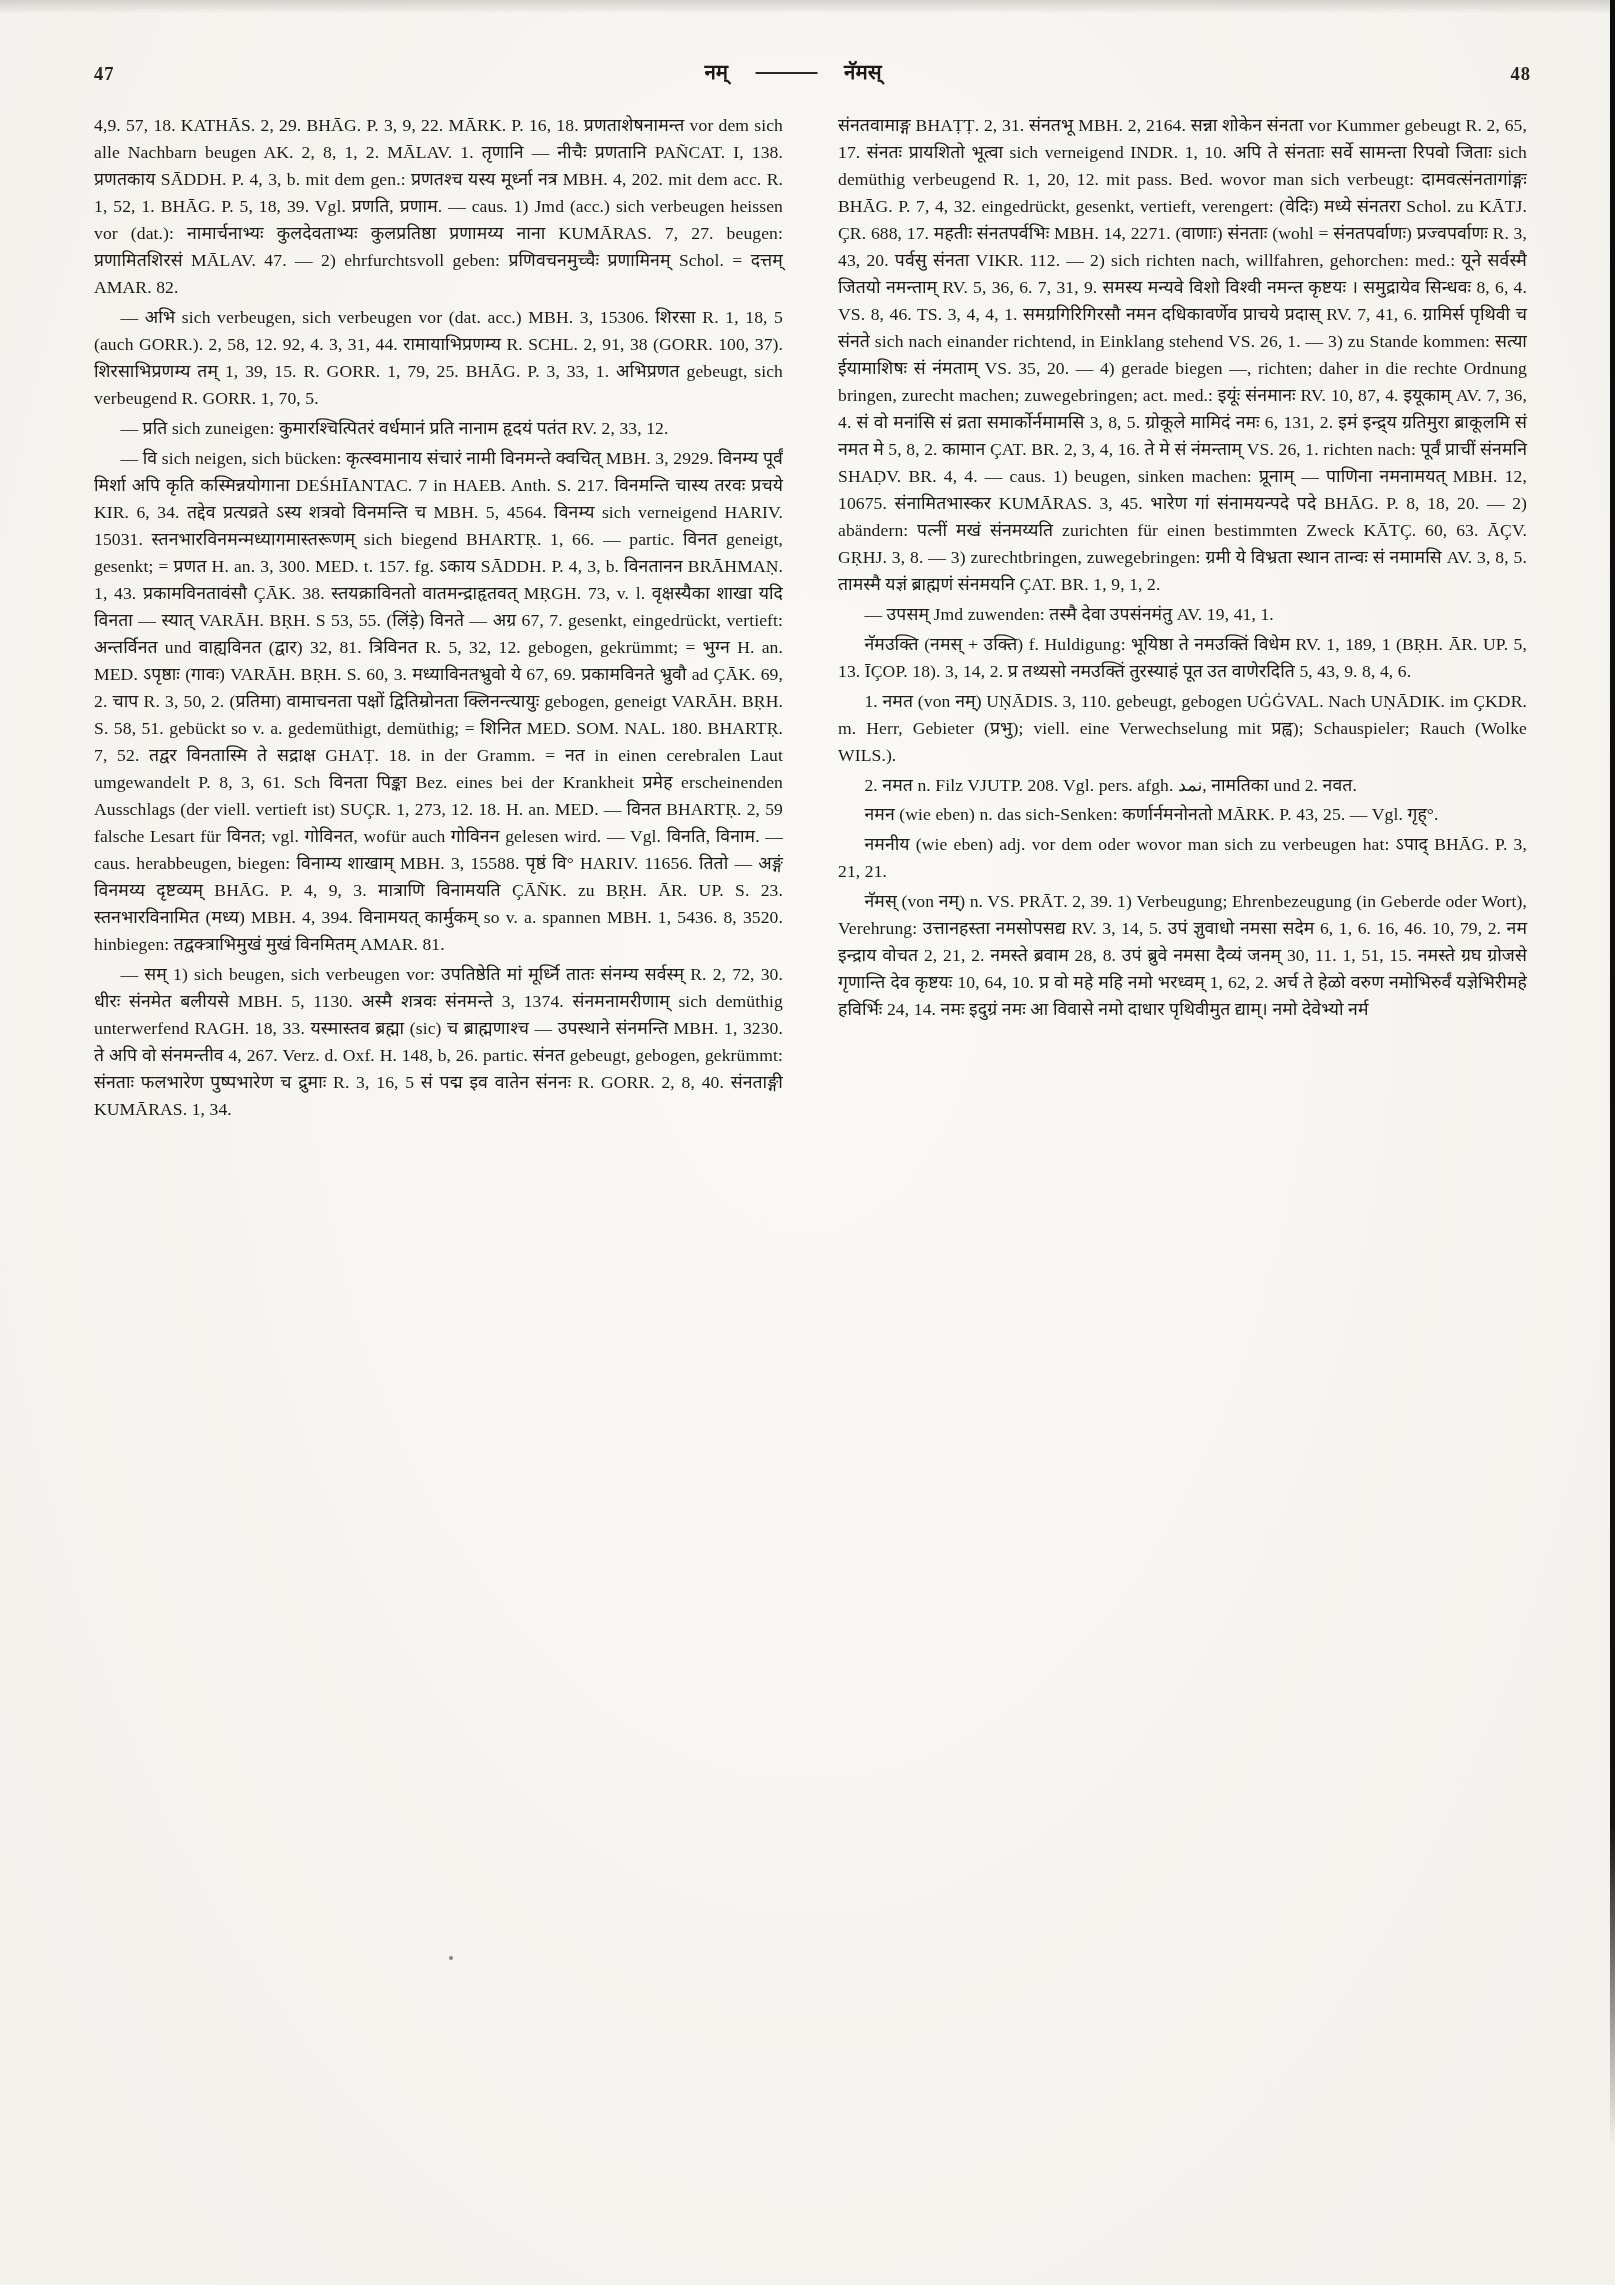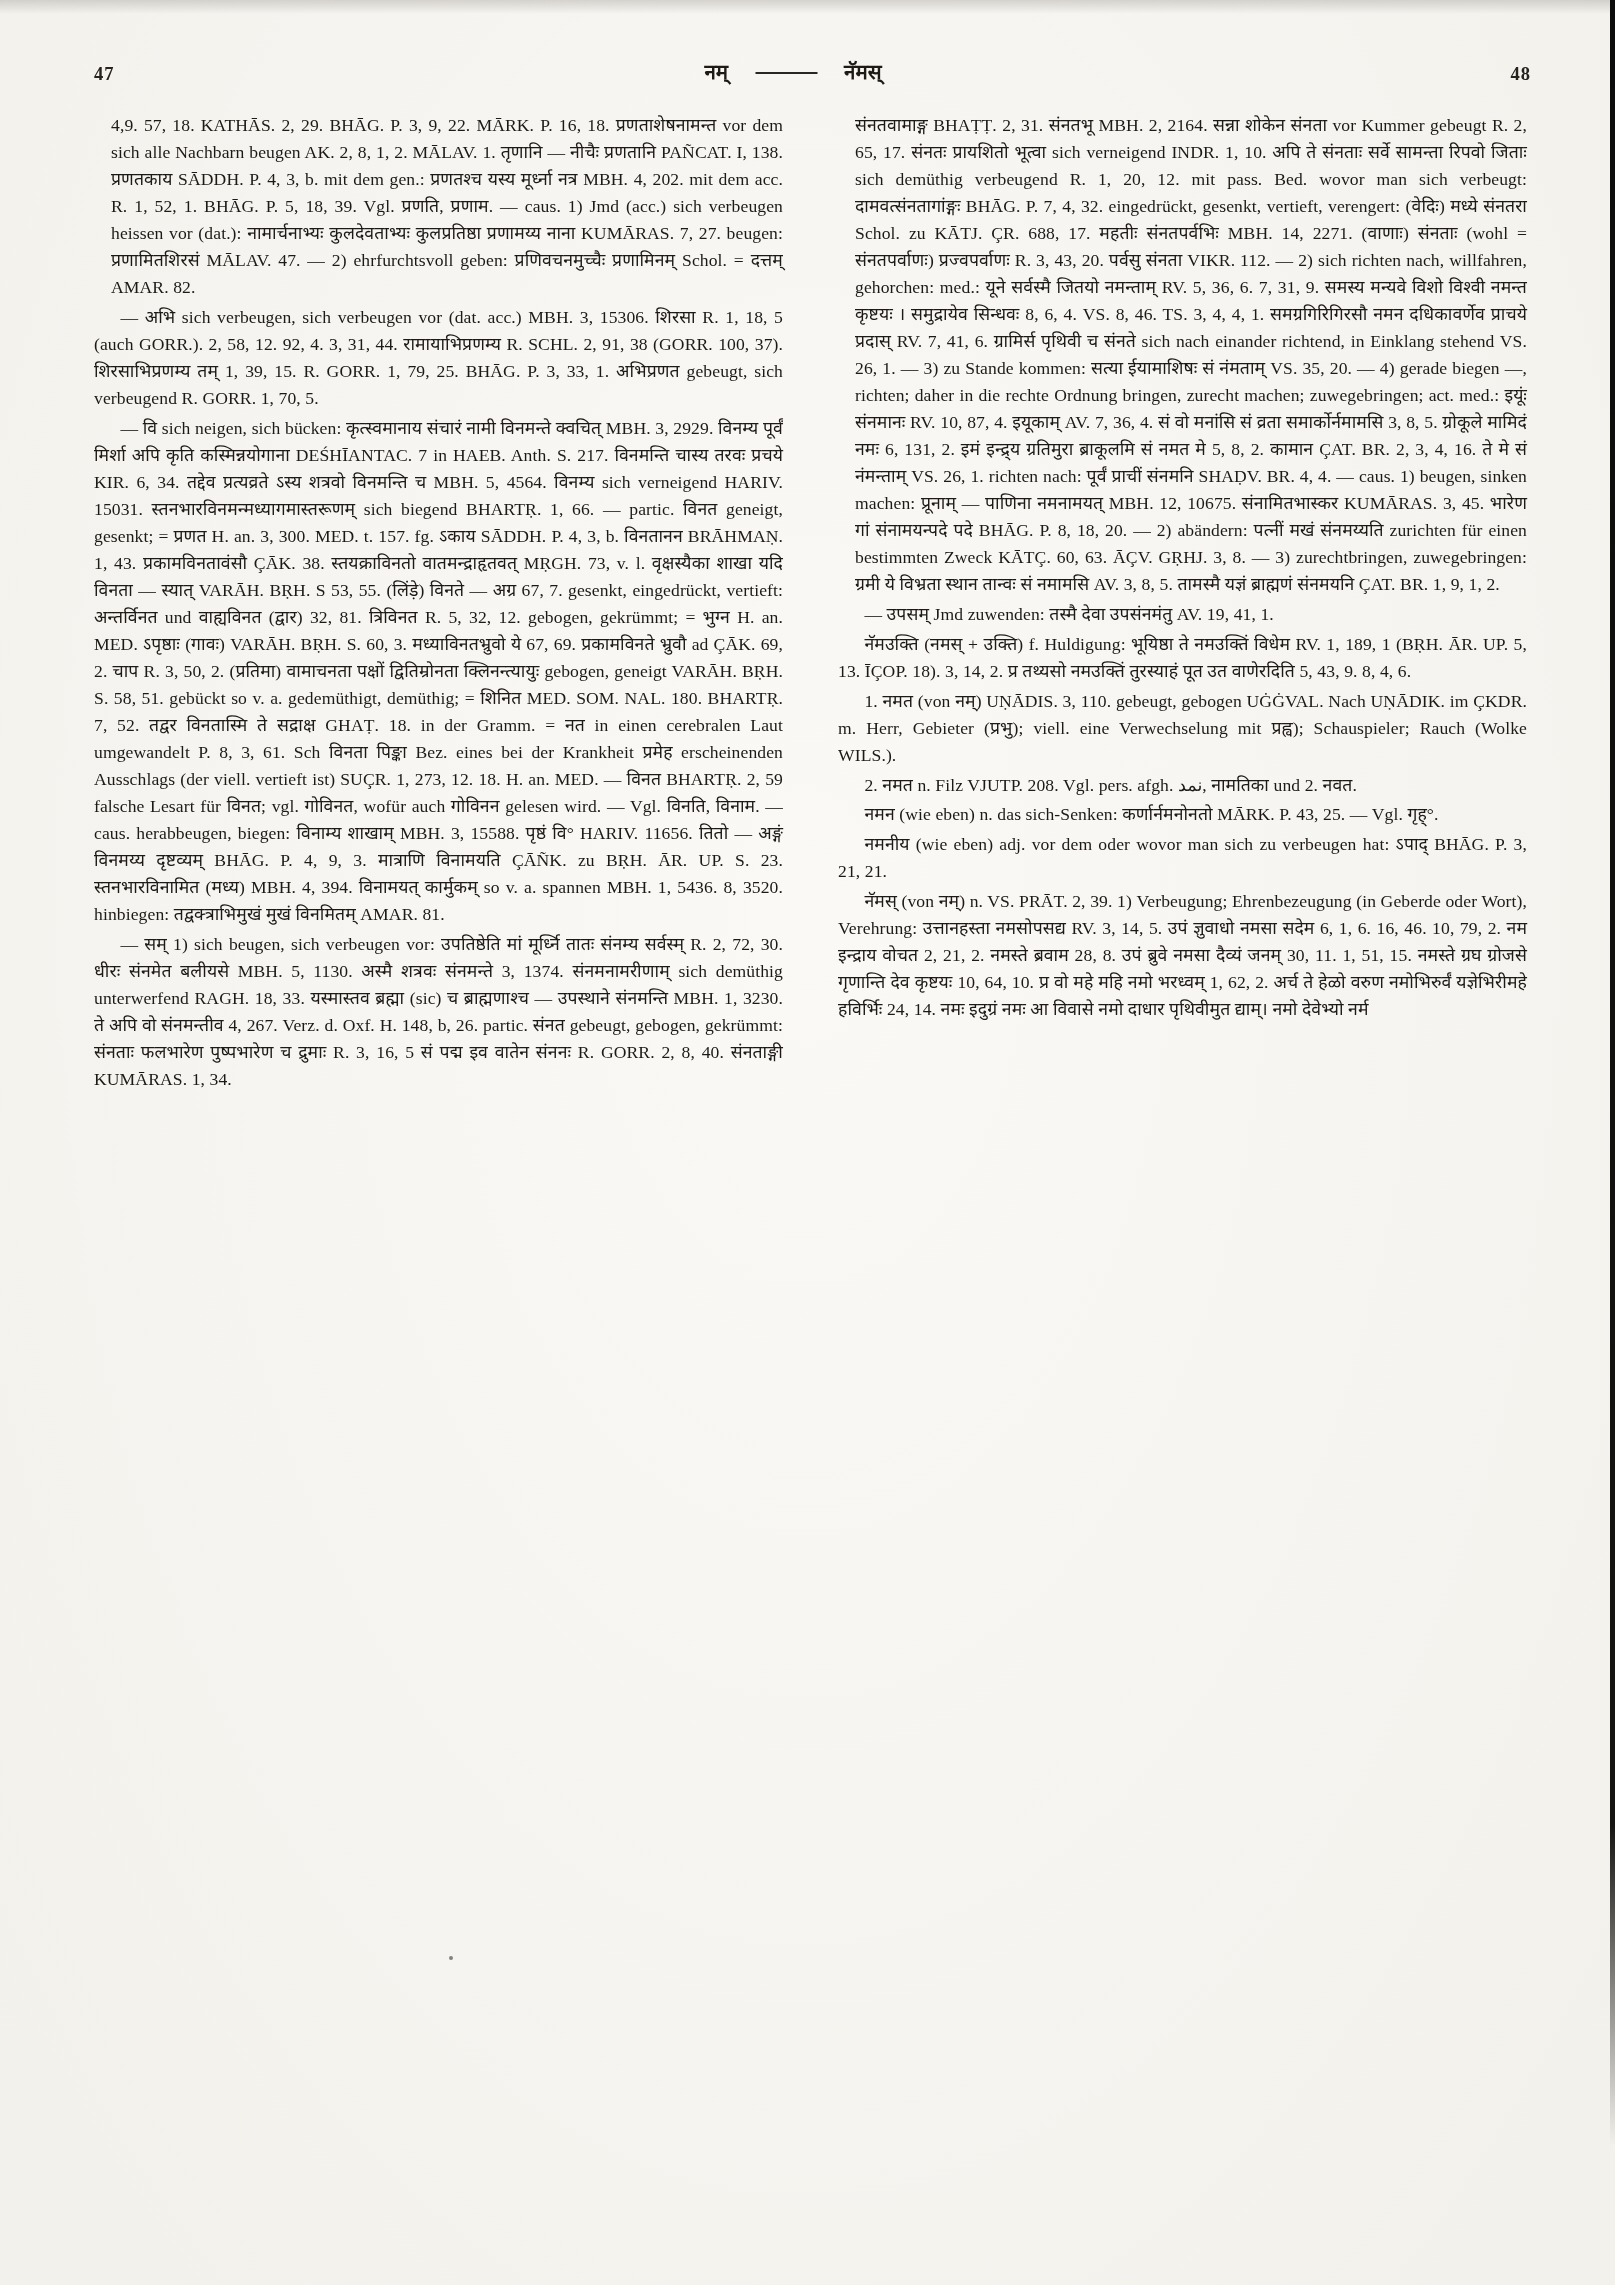--- a/index.html
+++ b/index.html
@@ -60,21 +60,21 @@
     width:689px;
     min-height:1833px;
     text-align:justify;
     font-size:17.6px;
     line-height:27px;
     letter-spacing:0.1px;
   }
   .para{
     margin:0 0 2.9px 0;
   }
-  .para.flush{ text-indent:0;margin-left:17px; }
+  .para.flush{ text-indent:0; }
   .para.entry{ text-indent:1.5em; }
   .scan-edge{
     position:absolute;
     top:0;right:0;
     width:4.9px;height:2146px;
     background:linear-gradient(to bottom,#0c0c0c 0%,#161412 85%,rgba(20,18,16,0) 100%);
   }
   .scan-corner{
     position:absolute;
     top:0;left:0;
@@ -102,20 +102,21 @@
       <span class="head-rule"></span>
       <span>नॅमस्</span>
     </span>
     <span class="pgnum">48</span>
   </div>
 
   <div class="columns">
     <div class="col">
         <p class="para flush">4,9. 57, 18. KATHĀS. 2, 29. BHĀG. P. 3, 9, 22. MĀRK. P. 16, 18. प्रणताशेषनामन्त vor dem sich alle Nachbarn beugen AK. 2, 8, 1, 2. MĀLAV. 1. तृणानि — नीचैः प्रणतानि PAÑCAT. I, 138. प्रणतकाय SĀDDH. P. 4, 3, b. mit dem gen.: प्रणतश्च यस्य मूर्ध्ना नत्र MBH. 4, 202. mit dem acc. R. 1, 52, 1. BHĀG. P. 5, 18, 39. Vgl. प्रणति, प्रणाम. — caus. 1) Jmd (acc.) sich verbeugen heissen vor (dat.): नामार्चनाभ्यः कुलदेवताभ्यः कुलप्रतिष्ठा प्रणामय्य नाना KUMĀRAS. 7, 27. beugen: प्रणामितशिरसं MĀLAV. 47. — 2) ehrfurchtsvoll geben: प्रणिवचनमुच्चैः प्रणामिनम् Schol. = दत्तम् AMAR. 82.</p>
         <p class="para entry">— अभि sich verbeugen, sich verbeugen vor (dat. acc.) MBH. 3, 15306. शिरसा R. 1, 18, 5 (auch GORR.). 2, 58, 12. 92, 4. 3, 31, 44. रामायाभिप्रणम्य R. SCHL. 2, 91, 38 (GORR. 100, 37). शिरसाभिप्रणम्य तम् 1, 39, 15. R. GORR. 1, 79, 25. BHĀG. P. 3, 33, 1. अभिप्रणत gebeugt, sich verbeugend R. GORR. 1, 70, 5.</p>
+        <p class="para entry">— प्रति sich zuneigen: कुमारश्चित्पितरं वर्धमानं प्रति नानाम हृदयं पतंत RV. 2, 33, 12.</p>
         <p class="para entry">— वि sich neigen, sich bücken: कृत्स्वमानाय संचारं नामी विनमन्ते क्वचित् MBH. 3, 2929. विनम्य पूर्वं मिर्शा अपि कृति कस्मिन्नयोगाना DEŚHĪANTAC. 7 in HAEB. Anth. S. 217. विनमन्ति चास्य तरवः प्रचये KIR. 6, 34. तद्देव प्रत्यव्रते ऽस्य शत्रवो विनमन्ति च MBH. 5, 4564. विनम्य sich verneigend HARIV. 15031. स्तनभारविनमन्मध्यागमास्तरूणम् sich biegend BHARTṚ. 1, 66. — partic. विनत geneigt, gesenkt; = प्रणत H. an. 3, 300. MED. t. 157. fg. ऽकाय SĀDDH. P. 4, 3, b. विनतानन BRĀHMAṆ. 1, 43. प्रकामविनतावंसौ ÇĀK. 38. स्तयक्राविनतो वातमन्द्राहृतवत् MṚGH. 73, v. l. वृक्षस्यैका शाखा यदि विनता — स्यात् VARĀH. BṚH. S 53, 55. (लिंड़े) विनते — अग्र 67, 7. gesenkt, eingedrückt, vertieft: अन्तर्विनत und वाह्यविनत (द्वार) 32, 81. त्रिविनत R. 5, 32, 12. gebogen, gekrümmt; = भुग्न H. an. MED. ऽपृष्ठाः (गावः) VARĀH. BṚH. S. 60, 3. मध्याविनतभ्रुवो ये 67, 69. प्रकामविनते भ्रुवौ ad ÇĀK. 69, 2. चाप R. 3, 50, 2. (प्रतिमा) वामाचनता पक्षों द्वितिम्रोनता क्लिनन्त्यायुः gebogen, geneigt VARĀH. BṚH. S. 58, 51. gebückt so v. a. gedemüthigt, demüthig; = शिनित MED. SOM. NAL. 180. BHARTṚ. 7, 52. तद्वर विनतास्मि ते सद्राक्ष GHAṬ. 18. in der Gramm. = नत in einen cerebralen Laut umgewandelt P. 8, 3, 61. Sch विनता पिङ्का Bez. eines bei der Krankheit प्रमेह erscheinenden Ausschlags (der viell. vertieft ist) SUÇR. 1, 273, 12. 18. H. an. MED. — विनत BHARTṚ. 2, 59 falsche Lesart für विनत; vgl. गोविनत, wofür auch गोविनन gelesen wird. — Vgl. विनति, विनाम. — caus. herabbeugen, biegen: विनाम्य शाखाम् MBH. 3, 15588. पृष्ठं वि° HARIV. 11656. तितो — अङ्गं विनमय्य दृष्टव्यम् BHĀG. P. 4, 9, 3. मात्राणि विनामयति ÇĀÑK. zu BṚH. ĀR. UP. S. 23. स्तनभारविनामित (मध्य) MBH. 4, 394. विनामयत् कार्मुकम् so v. a. spannen MBH. 1, 5436. 8, 3520. hinbiegen: तद्वक्त्राभिमुखं मुखं विनमितम् AMAR. 81.</p>
         <p class="para entry">— सम् 1) sich beugen, sich verbeugen vor: उपतिष्ठेति मां मूर्ध्नि तातः संनम्य सर्वस्म् R. 2, 72, 30. धीरः संनमेत बलीयसे MBH. 5, 1130. अस्मै शत्रवः संनमन्ते 3, 1374. संनमनामरीणाम् sich demüthig unterwerfend RAGH. 18, 33. यस्मास्तव ब्रह्मा (sic) च ब्राह्मणाश्च — उपस्थाने संनमन्ति MBH. 1, 3230. ते अपि वो संनमन्तीव 4, 267. Verz. d. Oxf. H. 148, b, 26. partic. संनत gebeugt, gebogen, gekrümmt: संनताः फलभारेण पुष्पभारेण च द्रुमाः R. 3, 16, 5 सं पद्म इव वातेन संननः R. GORR. 2, 8, 40. संनताङ्गी KUMĀRAS. 1, 34.</p>
       </div>
     <div class="col">
         <p class="para flush">संनतवामाङ्ग BHAṬṬ. 2, 31. संनतभू MBH. 2, 2164. सन्ना शोकेन संनता vor Kummer gebeugt R. 2, 65, 17. संनतः प्रायशितो भूत्वा sich verneigend INDR. 1, 10. अपि ते संनताः सर्वे सामन्ता रिपवो जिताः sich demüthig verbeugend R. 1, 20, 12. mit pass. Bed. wovor man sich verbeugt: दामवत्संनतागांङ्गः BHĀG. P. 7, 4, 32. eingedrückt, gesenkt, vertieft, verengert: (वेदिः) मध्ये संनतरा Schol. zu KĀTJ. ÇR. 688, 17. महतीः संनतपर्वभिः MBH. 14, 2271. (वाणाः) संनताः (wohl = संनतपर्वाणः) प्रज्वपर्वाणः R. 3, 43, 20. पर्वसु संनता VIKR. 112. — 2) sich richten nach, willfahren, gehorchen: med.: यूने सर्वस्मै जितयो नमन्ताम् RV. 5, 36, 6. 7, 31, 9. समस्य मन्यवे विशो विश्वी नमन्त कृष्टयः । समुद्रायेव सिन्धवः 8, 6, 4. VS. 8, 46. TS. 3, 4, 4, 1. समग्रगिरिगिरसौ नमन दधिकावर्णेव प्राचये प्रदास् RV. 7, 41, 6. ग्रामिर्स पृथिवी च संनते sich nach einander richtend, in Einklang stehend VS. 26, 1. — 3) zu Stande kommen: सत्या ईयामाशिषः सं नंमताम् VS. 35, 20. — 4) gerade biegen —, richten; daher in die rechte Ordnung bringen, zurecht machen; zuwegebringen; act. med.: इयूंः संनमानः RV. 10, 87, 4. इयूकाम् AV. 7, 36, 4. सं वो मनांसि सं व्रता समार्कोर्नमामसि 3, 8, 5. ग्रोकूले मामिदं नमः 6, 131, 2. इमं इन्द्र्य ग्रतिमुरा ब्राकूलमि सं नमत मे 5, 8, 2. कामान ÇAT. BR. 2, 3, 4, 16. ते मे सं नंमन्ताम् VS. 26, 1. richten nach: पूर्वं प्राचीं संनमनि SHAḌV. BR. 4, 4. — caus. 1) beugen, sinken machen: प्रूनाम् — पाणिना नमनामयत् MBH. 12, 10675. संनामितभास्कर KUMĀRAS. 3, 45. भारेण गां संनामयन्पदे पदे BHĀG. P. 8, 18, 20. — 2) abändern: पत्नीं मखं संनमय्यति zurichten für einen bestimmten Zweck KĀTÇ. 60, 63. ĀÇV. GṚHJ. 3, 8. — 3) zurechtbringen, zuwegebringen: ग्रमी ये विभ्रता स्थान तान्वः सं नमामसि AV. 3, 8, 5. तामस्मै यज्ञं ब्राह्मणं संनमयनि ÇAT. BR. 1, 9, 1, 2.</p>
         <p class="para entry">— उपसम् Jmd zuwenden: तस्मै देवा उपसंनमंतु AV. 19, 41, 1.</p>
         <p class="para entry">नॅमउक्ति (नमस् + उक्ति) f. Huldigung: भूयिष्ठा ते नमउक्तिं विधेम RV. 1, 189, 1 (BṚH. ĀR. UP. 5, 13. ĪÇOP. 18). 3, 14, 2. प्र तथ्यसो नमउक्तिं तुरस्याहं पूत उत वाणेरदिति 5, 43, 9. 8, 4, 6.</p>
         <p class="para entry">1. नमत (von नम्) UṆĀDIS. 3, 110. gebeugt, gebogen UĠĠVAL. Nach UṆĀDIK. im ÇKDR. m. Herr, Gebieter (प्रभु); viell. eine Verwechselung mit प्रह्व); Schauspieler; Rauch (Wolke WILS.).</p>
         <p class="para entry">2. नमत n. Filz VJUTP. 208. Vgl. pers. afgh. نمد, नामतिका und 2. नवत.</p>
         <p class="para entry">नमन (wie eben) n. das sich-Senken: कर्णार्नमनोनतो MĀRK. P. 43, 25. — Vgl. गृह्°.</p>

